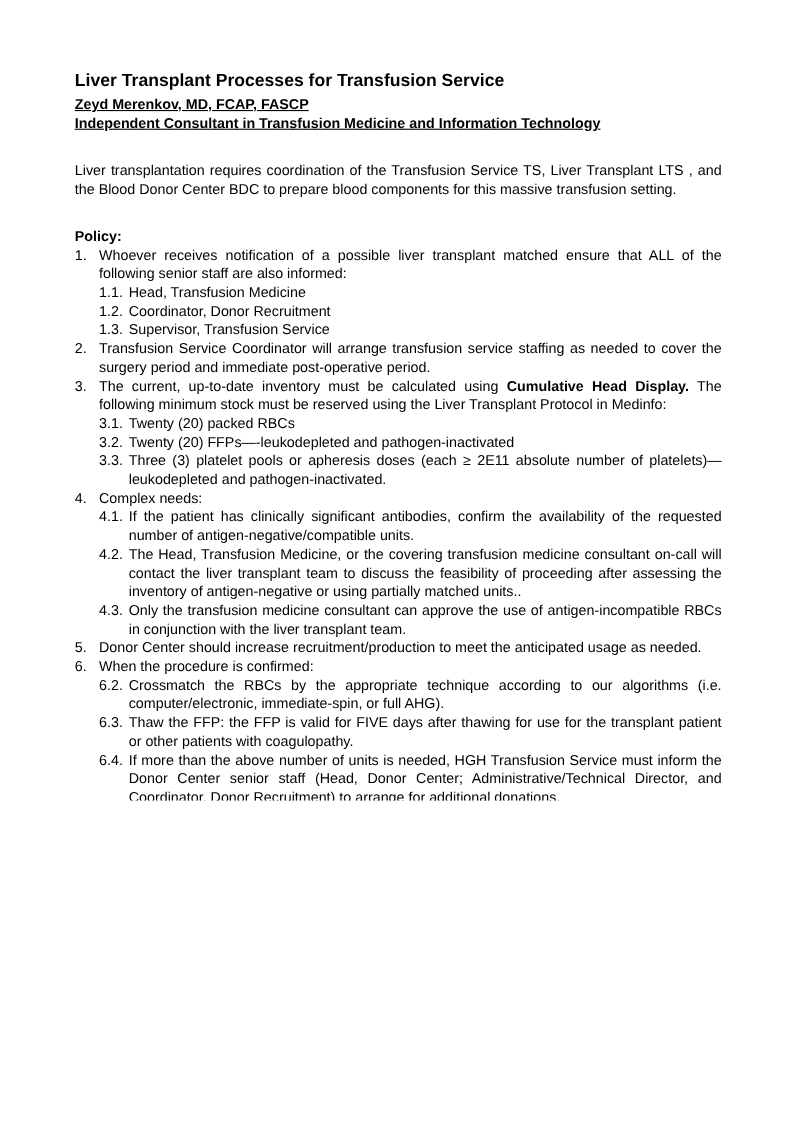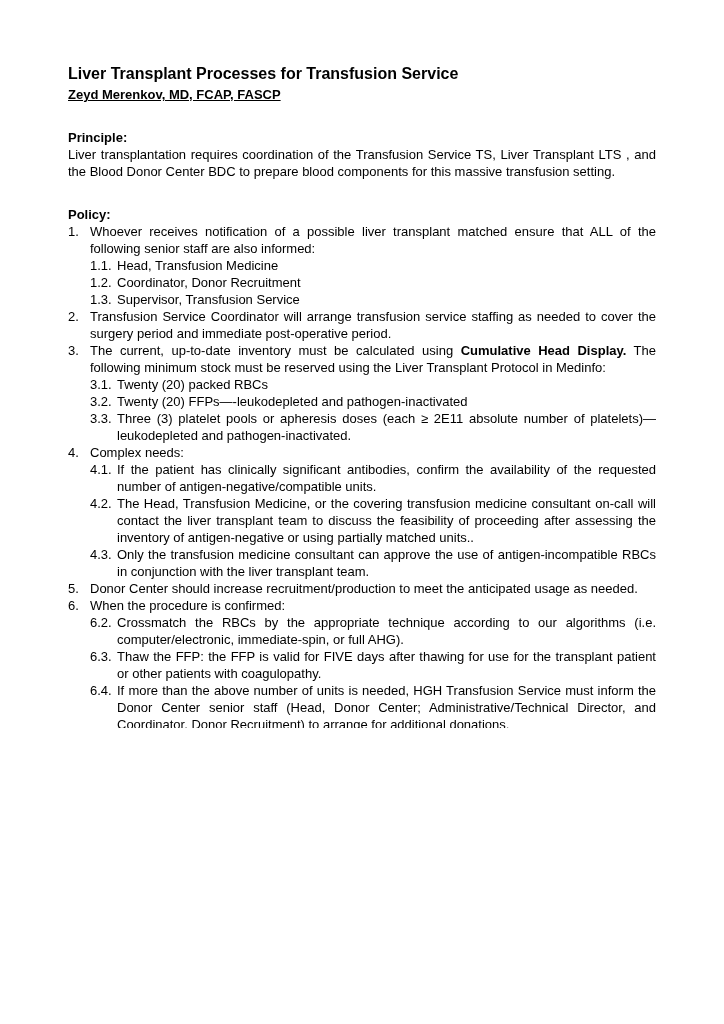--- a/index.html
+++ b/index.html
@@ -68,24 +68,24 @@
   b { font-weight: bold; }
 </style>
 </head>
 <body>
 
 <div class="page">
   <div class="content">
 
     <div class="doc-title">Liver Transplant Processes for Transfusion Service</div>
     <div class="bold-line">Zeyd Merenkov, MD, FCAP, FASCP</div>
+    <div class="bold-line">Independent Consultant in Transfusion Medicine and Information Technology</div>
 
     <div class="spacer"></div>
 
-    <div class="heading">Principle:</div>
     <div class="para">Liver transplantation requires coordination of the Transfusion Service TS, Liver Transplant LTS , and the Blood Donor Center BDC to prepare blood components for this massive transfusion setting.</div>
 
     <div class="spacer"></div>
 
     <div class="heading">Policy:</div>
 
     <div class="policy-list">
 
       <div class="li">
         <span class="num">1.</span>

